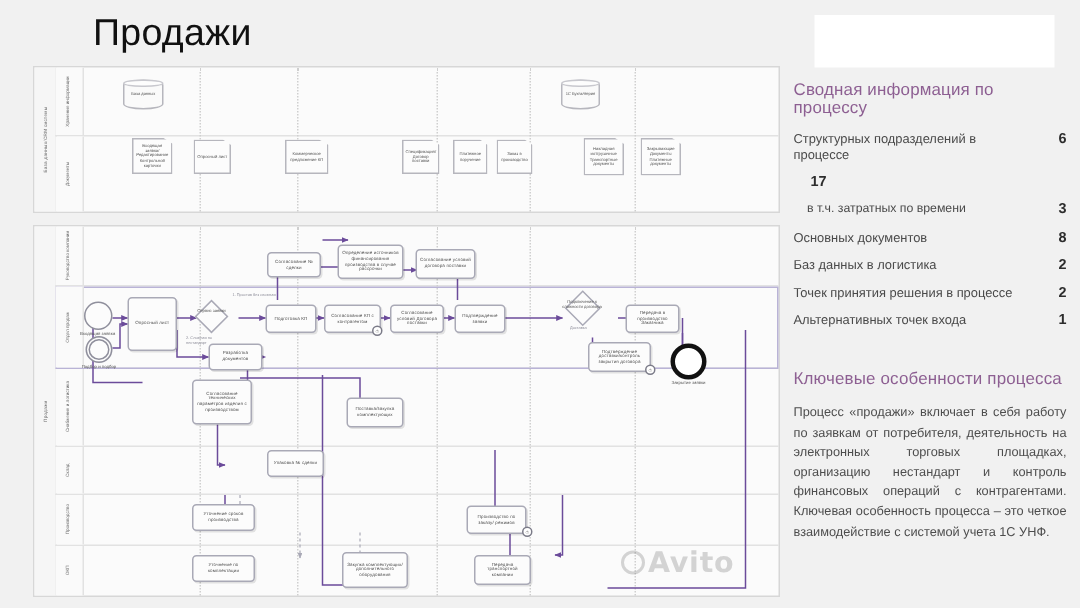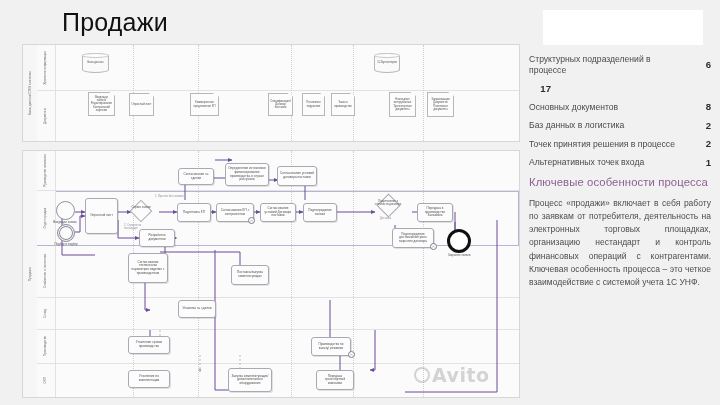--- a/index.html
+++ b/index.html
@@ -108,22 +108,22 @@
     font-size:3px;color:#666;display:flex;align-items:center;justify-content:center;
   }
   .flowlbl{position:absolute;font-size:2.6px;color:#8e8e9a;line-height:1.12;white-space:nowrap;}
   #svg-flows{position:absolute;left:0;top:0;width:720px;height:405px;pointer-events:none;}
 
   
   #panel{position:absolute;left:529px;top:54px;width:182px;}
   .panel-h{
     font-size:11.3px;color:#8d5f92;font-weight:400;margin:0 0 9px 0;letter-spacing:.1px;
   }
-  .panel-h.second{margin-top:8px;margin-bottom:9px;}
-  .srow{display:flex;align-items:center;margin-bottom:7.5px;}
+  .panel-h.second{margin-top:28px;margin-bottom:9px;}
+  .srow{display:flex;align-items:flex-start;margin-bottom:7.5px;}
   .srow .lbl{flex:1;font-size:8.6px;color:#4a4a4a;line-height:1.25;padding-right:6px;}
   .srow .lbl.ind{padding-left:9px;font-size:8.2px;}
   .srow .val{width:22px;text-align:right;font-size:9.6px;font-weight:bold;color:#2d2d2d;}
   #desc{font-size:8.5px;line-height:1.55;color:#4d4d4d;text-align:justify;}
 
   
   #wm{
     position:absolute;left:414px;top:355px;width:200px;height:40px;
     color:rgba(120,120,120,.30);font-size:19px;font-weight:bold;
     letter-spacing:.5px;display:flex;align-items:center;
@@ -311,27 +311,32 @@
 
   <div class="task" style="left:128px;top:370px;width:42px;height:18px;">Уточнение по комплектации</div>
   <div class="task" style="left:228px;top:368px;width:44px;height:24px;">Закупка комплектующих/ дополнительного оборудования</div>
   <div class="task" style="left:316px;top:370px;width:38px;height:20px;">Передача транспортной компании</div>
 
   <div class="clock" style="left:248px;top:217px;">⏱</div>
   <div class="clock" style="left:430px;top:243px;">⏱</div>
   <div class="clock" style="left:348px;top:351px;">⏱</div>
 
   <div id="panel">
+    <div class="panel-h">Сводная информация по процессу</div>
 
     <div class="srow">
       <div class="lbl">Структурных подразделений в процессе</div>
       <div class="val">6</div>
     </div>
     <div class="srow">
       <div class="val">17</div>
+    </div>
+    <div class="srow">
+      <div class="lbl ind">в т.ч. затратных по времени</div>
+      <div class="val">3</div>
     </div>
     <div class="srow">
       <div class="lbl">Основных документов</div>
       <div class="val">8</div>
     </div>
     <div class="srow">
       <div class="lbl">Баз данных в логистика</div>
       <div class="val">2</div>
     </div>
     <div class="srow">

